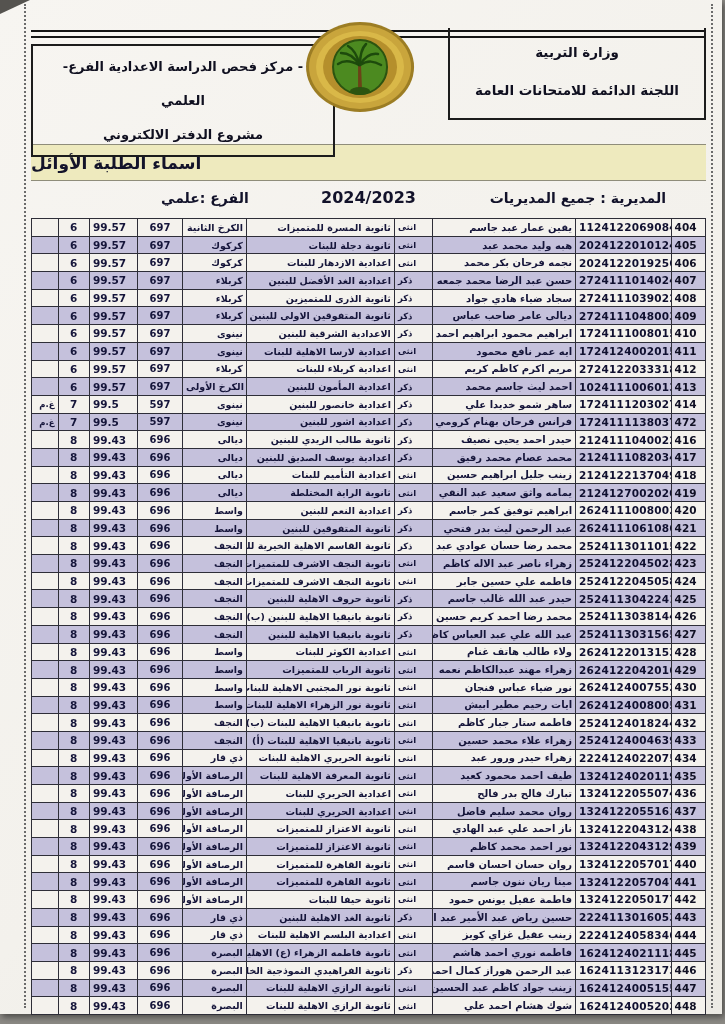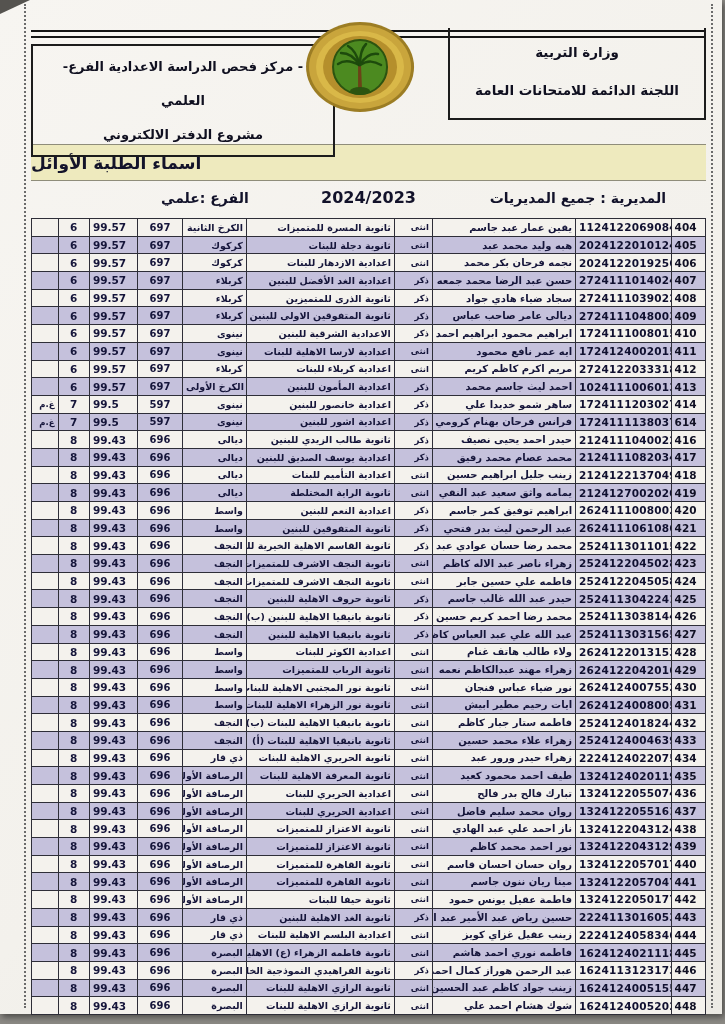--- a/index.html
+++ b/index.html
@@ -23,21 +23,21 @@
   .sub-year{position:absolute;left:50%;top:7px;transform:translateX(-50%);font-size:16px;direction:ltr;}
   .sub-branch{position:absolute;left:130px;top:9px;font-size:14px;}
   table{width:100%;border-collapse:collapse;table-layout:fixed;}
   td{border:1px solid #2e2e38;height:16.7px;padding:0 3px;overflow:hidden;white-space:nowrap;
      font-weight:bold;color:#15153a;vertical-align:middle;}
   tr.alt td{background:#c5c1dc;}
   tr:not(.alt) td{background:#f4f2ed;}
   .c-no{width:4.6%;text-align:left;font-size:10.5px;color:#101024;}
   .c-exam{width:14.6%;text-align:center;direction:ltr;font-size:10.5px;letter-spacing:.2px;color:#101030;}
   .c-name{width:22.4%;font-size:10px;}
-  .c-gender{width:5.2%;text-align:right;font-size:8.5px;}
+  .c-gender{width:5.2%;text-align:left;font-size:8.5px;}
   .c-school{width:23.2%;font-size:9.5px;}
   .c-gov{width:9.4%;font-size:9.5px;}
   .c-total{width:6.4%;text-align:center;font-size:10px;}
   .c-avg{width:6.8%;text-align:left;font-size:10.5px;}
   .c-count{width:4.1%;text-align:center;font-size:10.5px;}
   .c-note{width:3.3%;text-align:right;font-size:8.5px;}
   .corner-shadow{position:absolute;left:0;top:0;width:30px;height:14px;background:#55534f;
                  clip-path:polygon(0 0,100% 0,0 100%);}
 </style>
 </head>
@@ -217,21 +217,21 @@
     <td class="c-name">ساهر شمو خديدا علي</td>
     <td class="c-gender">ذكر</td>
     <td class="c-school">اعدادية خانصور للبنين</td>
     <td class="c-gov">نينوى</td>
     <td class="c-total">597</td>
     <td class="c-avg">99.5</td>
     <td class="c-count">7</td>
     <td class="c-note">غ.م</td>
   </tr>
             <tr class="alt">
-    <td class="c-no">614</td>
+    <td class="c-no">472</td>
     <td class="c-exam">1724111138037</td>
     <td class="c-name">فرانس فرحان بهنام كرومي</td>
     <td class="c-gender">ذكر</td>
     <td class="c-school">اعدادية اشور للبنين</td>
     <td class="c-gov">نينوى</td>
     <td class="c-total">597</td>
     <td class="c-avg">99.5</td>
     <td class="c-count">7</td>
     <td class="c-note">غ.م</td>
   </tr>

